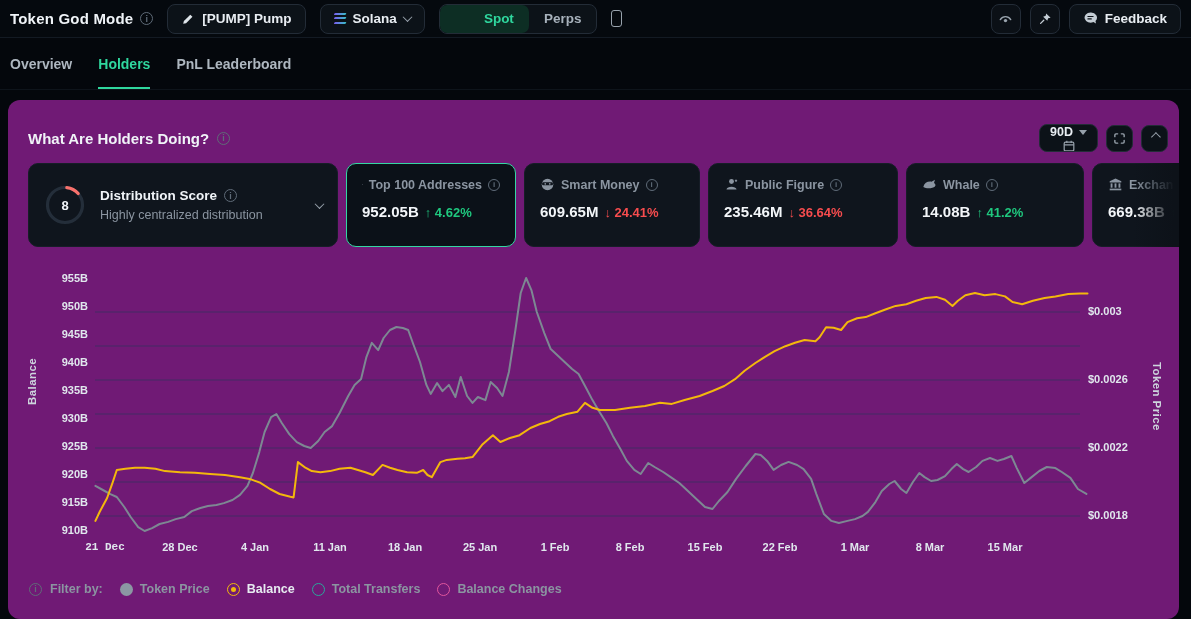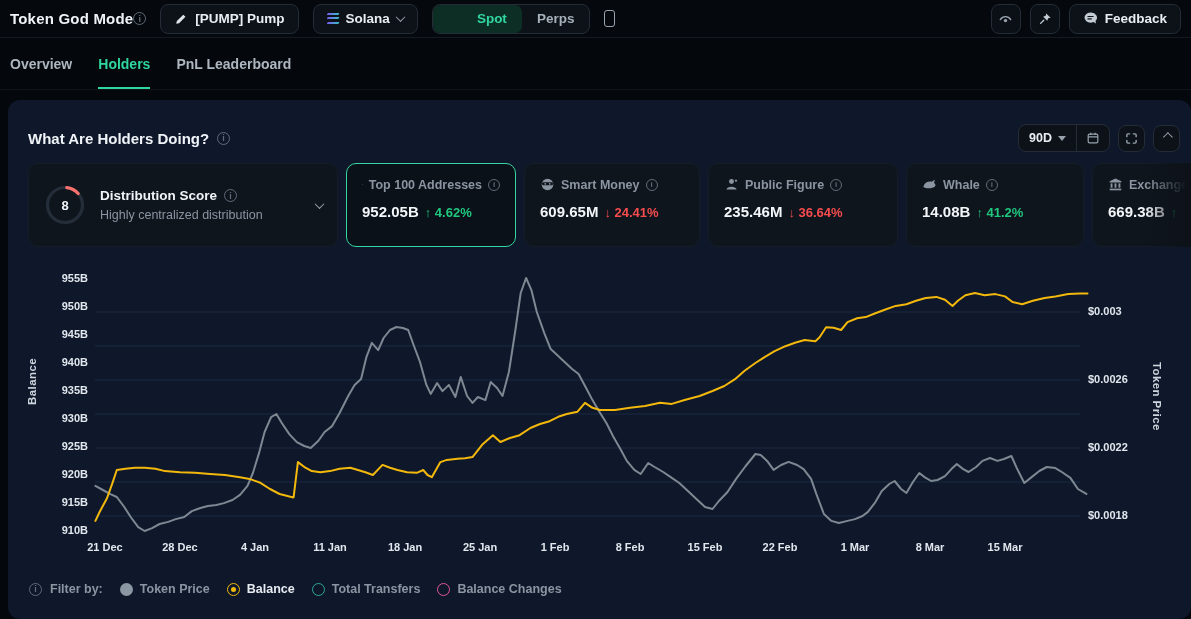--- a/index.html
+++ b/index.html
@@ -2,21 +2,21 @@
 <html><head>
 <meta charset="utf-8">
 <style>
   * { margin:0; padding:0; box-sizing:border-box; }
   html,body { width:1191px; height:619px; overflow:hidden; background:#04070c;
     font-family:"Liberation Sans","DejaVu Sans",sans-serif; color:#e8edf2; }
 
   
   .topbar { display:flex; align-items:center; height:38px; padding:0 10px; gap:14px;
     border-bottom:1px solid #131a23; background:#05090e; }
-  .brand { display:flex; align-items:center; }
+  .brand { display:flex; align-items:center; gap:7px; }
   .brand-title { font-size:15px; font-weight:700; color:#f0f4f8; letter-spacing:.2px; }
   .info-i { width:13px; height:13px; border:1px solid #5f6b78; border-radius:50%;
     color:#5f6b78; font-size:9px; font-weight:700; display:inline-flex; align-items:center;
     justify-content:center; flex:none; }
   .info-i::after { content:"i"; }
   .btn { display:inline-flex; align-items:center; gap:7px; background:#0c1218;
     border:1px solid #232c37; border-radius:8px; height:30px; padding:0 13px;
     font-size:13.5px; font-weight:600; color:#e8edf2; cursor:pointer; }
   .seg-group { display:flex; align-items:stretch; border:1px solid #232c37; border-radius:8px;
     overflow:hidden; height:30px; background:#0c1218; }
@@ -34,29 +34,29 @@
   .right-group { display:flex; align-items:center; gap:9px; }
 
   
   .tabs { display:flex; gap:26px; padding:0 10px; height:52px; align-items:stretch;
     border-bottom:1px solid #0e141b; background:#04070c; }
   .tab { display:flex; align-items:center; font-size:14px; font-weight:600; color:#aeb7c0;
     border-bottom:2px solid transparent; padding-top:2px; cursor:pointer; }
   .tab.active { color:#2fd79e; border-bottom-color:#2fd79e; }
 
   
-  .panel { position:absolute; left:8px; right:0; top:100px; height:519px;
-    background:#0f172a; border-radius:12px; overflow:hidden; }
+  .panel { position:absolute; left:8px; right:12px; top:100px; height:519px;
+    background:#701a75; border-radius:12px; overflow:hidden; }
   .panel-header { position:absolute; top:24px; left:20px; right:11px; display:flex;
     align-items:center; }
   .panel-title-wrap { display:flex; align-items:center; gap:8px; }
   .panel-title { font-size:15px; font-weight:700; color:#f0f4f8; }
   .header-controls { margin-left:auto; display:flex; align-items:center; gap:8px; }
   .range-group { display:flex; align-items:center; height:28px; border:1px solid #232c37;
-    border-radius:8px; background:#0c1218; overflow:hidden; }
+    border-radius:8px; background:#0c1218; overflow:hidden;flex-direction:column; }
   .range-value { display:flex; align-items:center; gap:6px; padding:0 10px; font-size:12.5px;
     font-weight:700; color:#e8edf2; cursor:pointer; height:100%; }
   .range-sep { width:1px; height:100%; background:#232c37; }
   .cal-cell { display:flex; align-items:center; justify-content:center; width:32px; height:100%;
     cursor:pointer; }
   .sq-btn { width:27px; height:27px; border:1px solid #232c37; border-radius:8px;
     background:#0c1218; display:inline-flex; align-items:center; justify-content:center;
     cursor:pointer; }
   .tri-down { width:0; height:0; border-left:4px solid transparent; border-right:4px solid transparent;
     border-top:5px solid #97a1ab; }
@@ -330,21 +330,21 @@
       <span class="tick-l" style="position: absolute; left: 28px; top: 284px;">935B</span>
       <span class="tick-l" style="position: absolute; left: 28px; top: 312px;">930B</span>
       <span class="tick-l" style="position: absolute; left: 28px; top: 340px;">925B</span>
       <span class="tick-l" style="position: absolute; left: 28px; top: 368px;">920B</span>
       <span class="tick-l" style="position: absolute; left: 28px; top: 396px;">915B</span>
       <span class="tick-l" style="position: absolute; left: 28px; top: 424px;">910B</span>
       <span class="tick-r" style="position: absolute; left: 1080px; top: 205px;">$0.003</span>
       <span class="tick-r" style="position: absolute; left: 1080px; top: 273px;">$0.0026</span>
       <span class="tick-r" style="position: absolute; left: 1080px; top: 341px;">$0.0022</span>
       <span class="tick-r" style="position: absolute; left: 1080px; top: 409px;">$0.0018</span>
-      <span class="tick-x" style="position: absolute; left: 68px; top: 441px;">21 Dec</span>
+      <span class="tick-x" style="position: absolute; left: 68px; top: 441px; font-family: Liberation Mono, monospace;">21 Dec</span>
       <span class="tick-x" style="position: absolute; left: 143px; top: 441px;">28 Dec</span>
       <span class="tick-x" style="position: absolute; left: 218px; top: 441px;">4 Jan</span>
       <span class="tick-x" style="position: absolute; left: 293px; top: 441px;">11 Jan</span>
       <span class="tick-x" style="position: absolute; left: 368px; top: 441px;">18 Jan</span>
       <span class="tick-x" style="position: absolute; left: 443px; top: 441px;">25 Jan</span>
       <span class="tick-x" style="position: absolute; left: 518px; top: 441px;">1 Feb</span>
       <span class="tick-x" style="position: absolute; left: 593px; top: 441px;">8 Feb</span>
       <span class="tick-x" style="position: absolute; left: 668px; top: 441px;">15 Feb</span>
       <span class="tick-x" style="position: absolute; left: 743px; top: 441px;">22 Feb</span>
       <span class="tick-x" style="position: absolute; left: 818px; top: 441px;">1 Mar</span>

